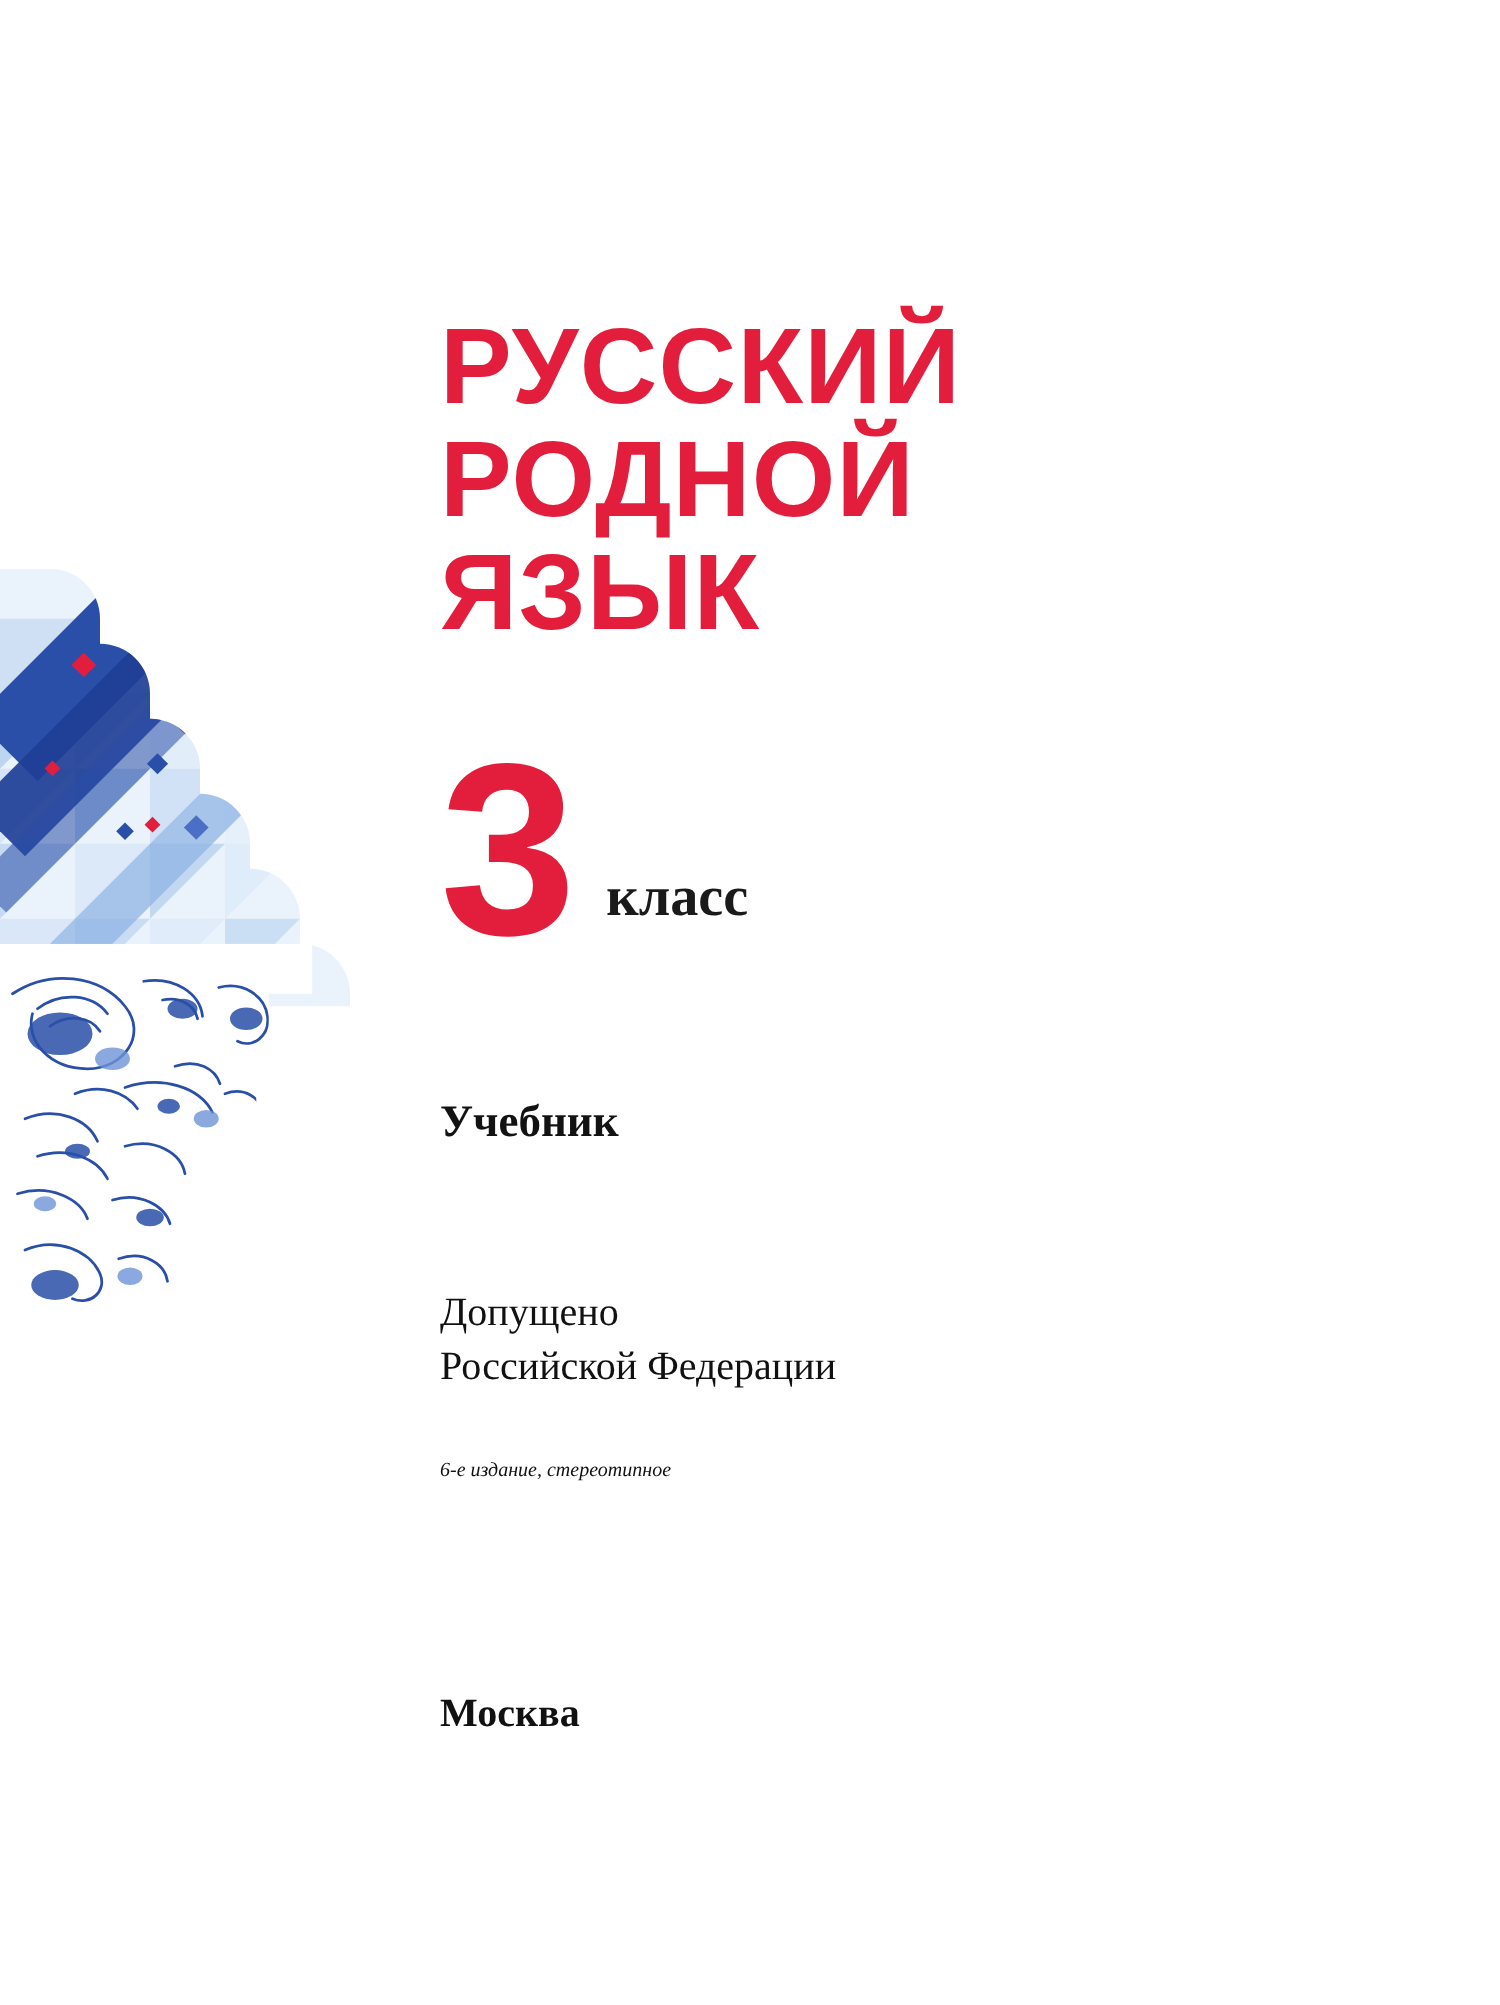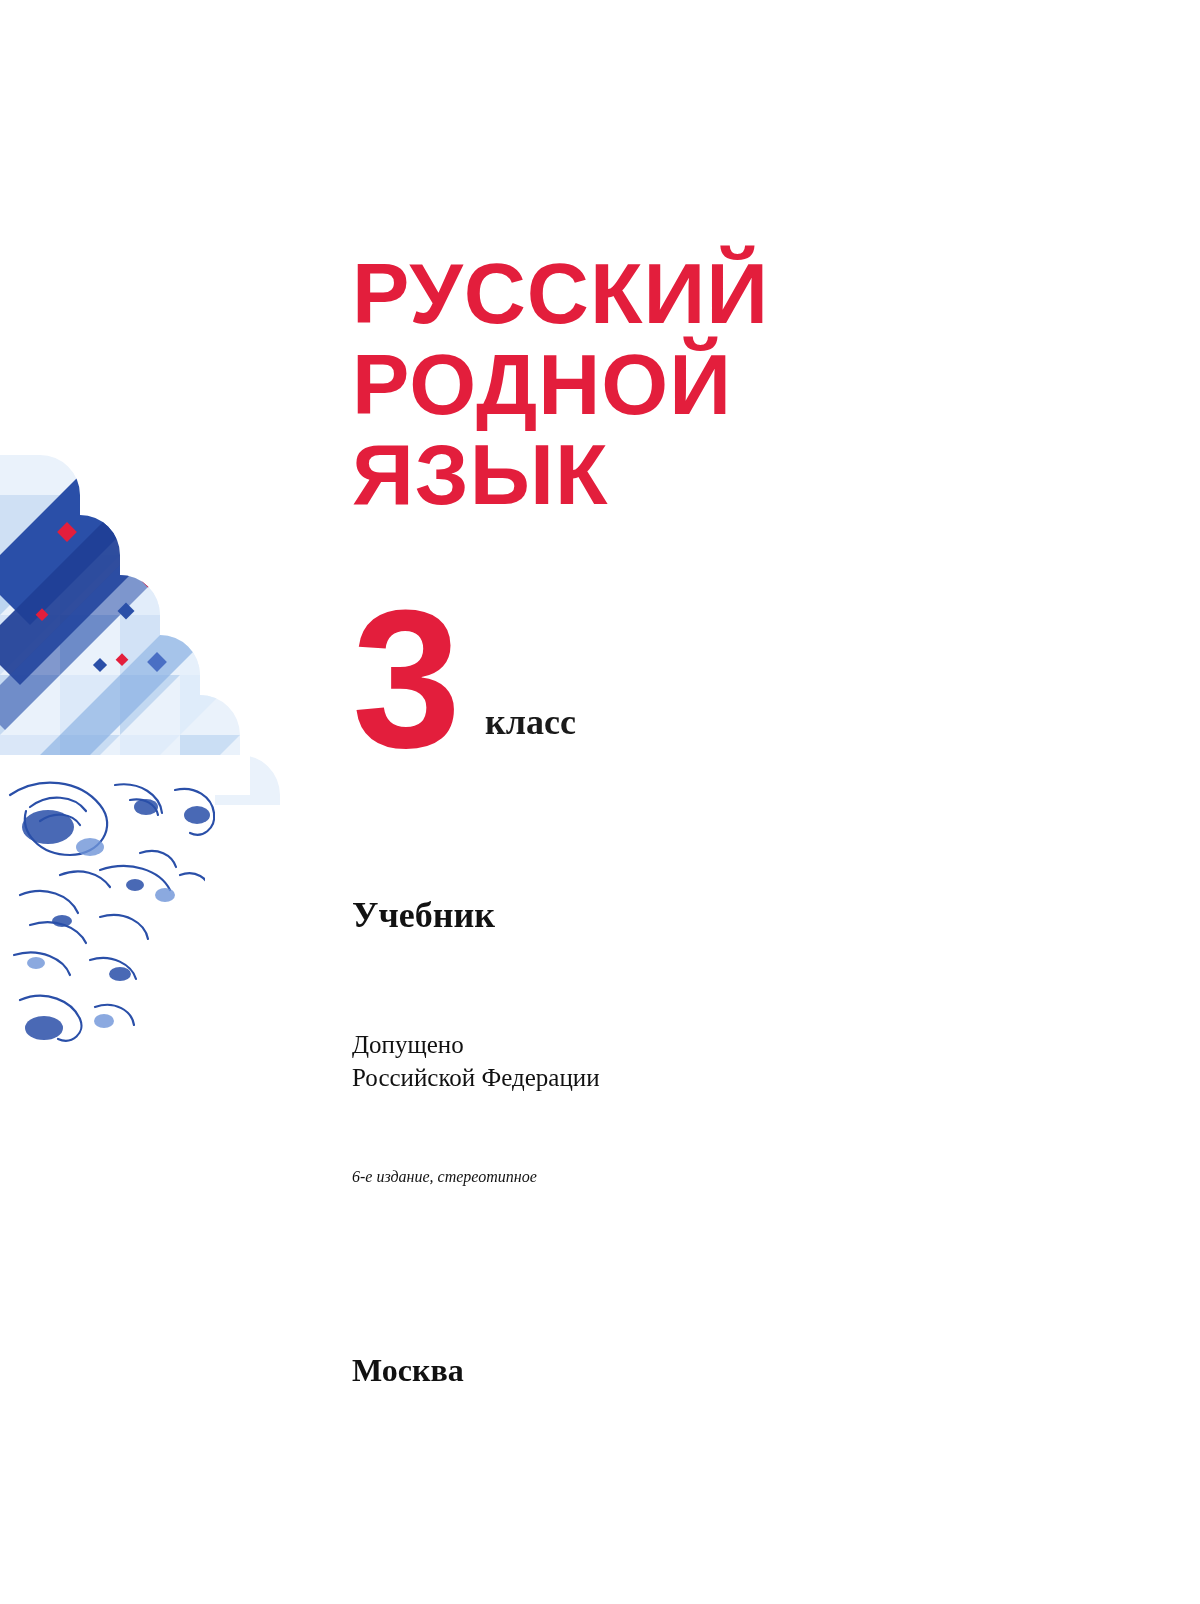--- a/index.html
+++ b/index.html
@@ -55,41 +55,41 @@
     font-weight: bold;
     color: #e31e3c;
     font-size: 196px;
     line-height: 0.82;
     letter-spacing: -2px;
   }
   .grade-word {
     font-family: "Liberation Serif", serif;
     font-weight: bold;
     color: #1a1a1a;
-    font-size: 36px;
+    font-size: 45px;
     padding-left: 26px;
     padding-bottom: 18px;
   }
 
   .book-kind {
     position: absolute;
     left: 352px;
-    top: 894px;
+    top: 876px;
     font-family: "Liberation Serif", serif;
     font-weight: bold;
     font-size: 36px;
     color: #121212;
   }
 
   .approval {
     position: absolute;
     left: 352px;
     top: 1028px;
     font-family: "Liberation Serif", serif;
-    font-size: 25px;
+    font-size: 32px;
     line-height: 1.33;
     color: #111111;
   }
 
   .edition {
     position: absolute;
     left: 352px;
     top: 1168px;
     font-family: "Liberation Serif", serif;
     font-style: italic;

